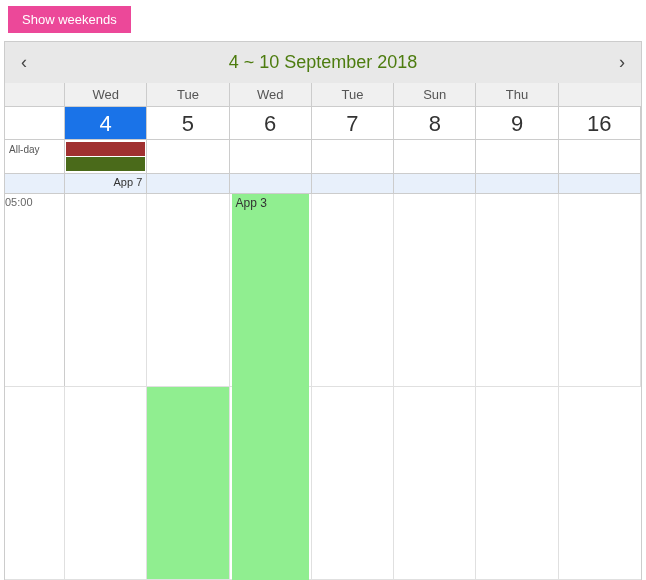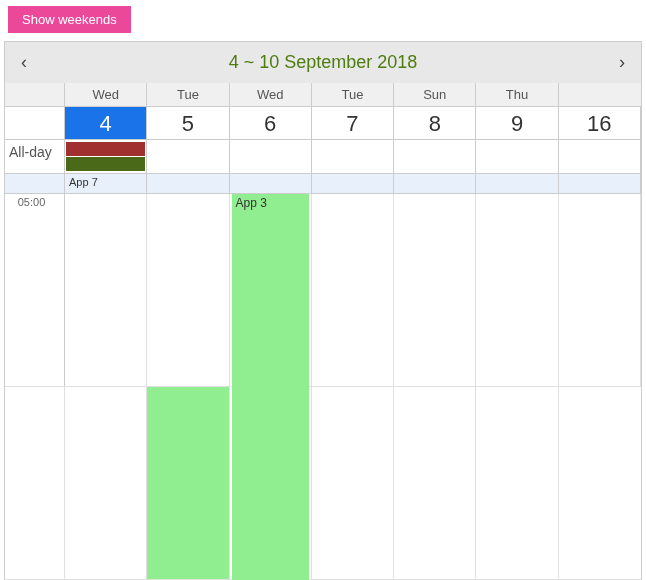--- a/index.html
+++ b/index.html
@@ -111,41 +111,42 @@
       min-height: 20px;
     }
 
     .app7-spacer { border-right: 1px solid #ccc; }
 
     .app7-cell {
       border-right: 1px solid #ccc;
       font-size: 11px;
       color: #333;
       padding: 2px 4px;
+      text-align: right;
     }
 
     .time-grid {
       flex: 1;
       overflow: hidden;
       display: flex;
       flex-direction: column;
     }
 
     .time-row {
       display: grid;
       grid-template-columns: 60px repeat(7, 1fr);
       flex: 1;
       border-bottom: 1px solid #e0e0e0;
       position: relative;
     }
 
     .time-label {
       font-size: 11px;
       color: #666;
-      text-align: center;
+      text-align: left;
       padding-right: 6px;
       padding-top: 2px;
       border-right: 1px solid #ccc;
     }
 
     .time-cell {
       border-right: 1px solid #e0e0e0;
       position: relative;
     }
 
@@ -163,21 +164,21 @@
     }
 
     .allday-row-2 {
       display: grid;
       grid-template-columns: 60px repeat(7, 1fr);
       border-bottom: 1px solid #ccc;
       min-height: 28px;
     }
 
     .allday-label-2 {
-      font-size: 14px;
+      font-size: 10px;
       color: #555;
       padding: 4px;
       border-right: 1px solid #ccc;
       display: flex;
       align-items: flex-start;
     }
 
     .allday-cell-2 {
       border-right: 1px solid #ccc;
     }

